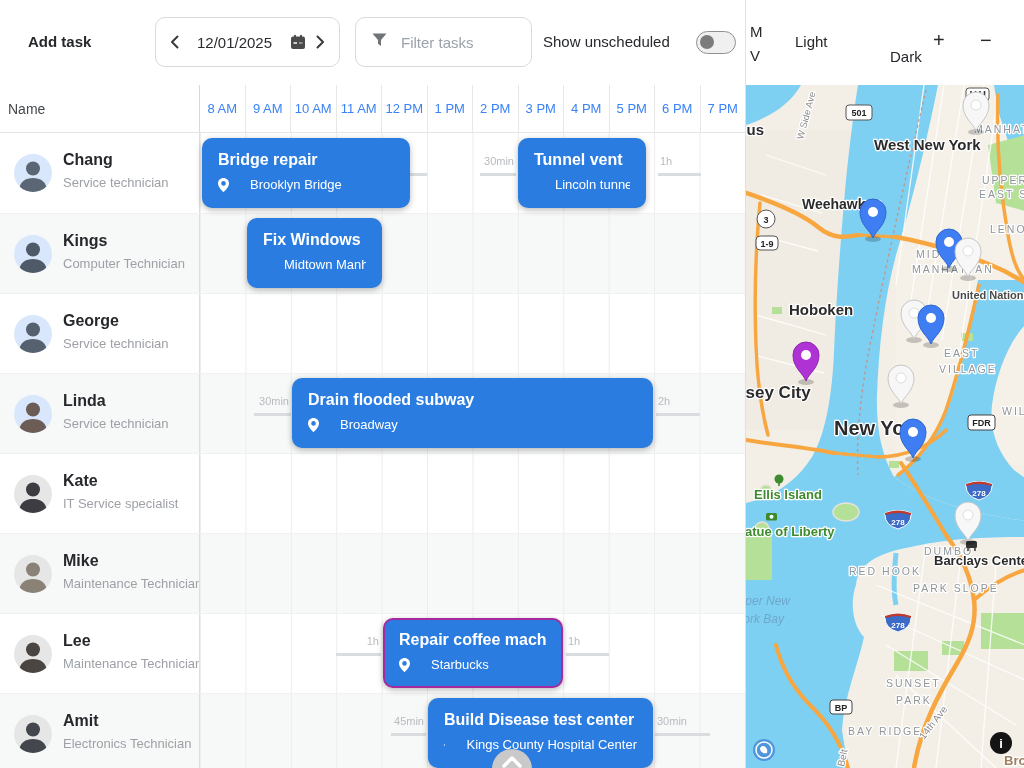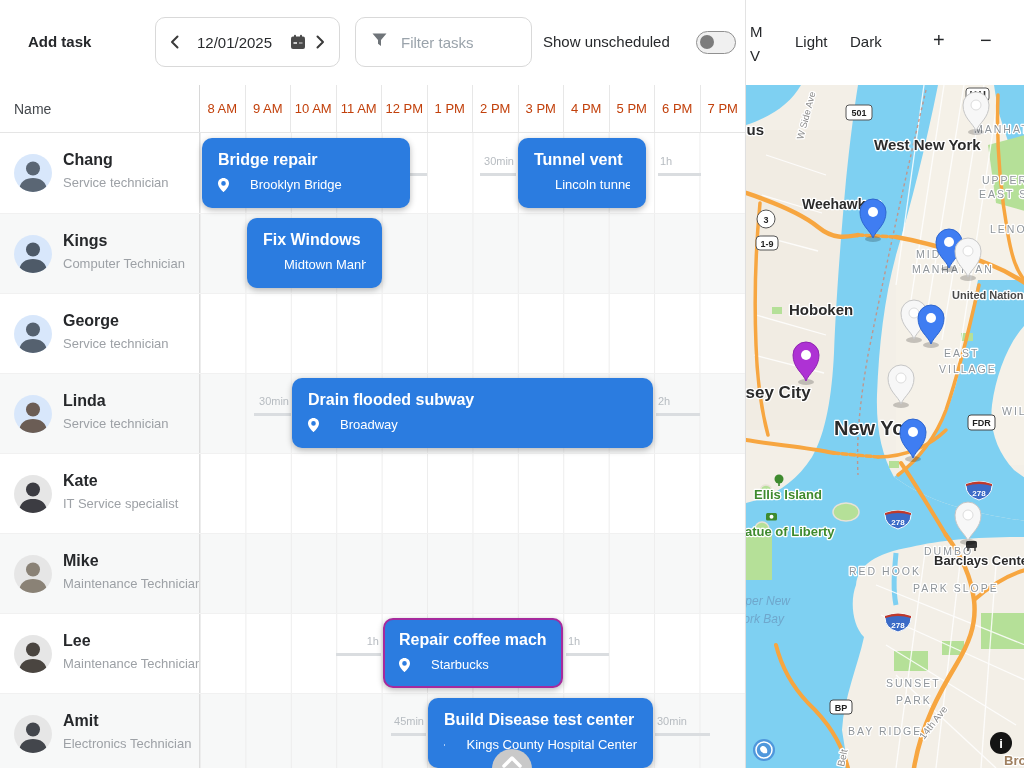--- a/index.html
+++ b/index.html
@@ -19,23 +19,23 @@
   .show-unsched{position:absolute;left:543px;top:33px;font-size:15px;color:#26282b;font-weight:500;}
   .toggle{position:absolute;left:696px;top:31px;width:38px;height:21px;border:1px solid #909090;border-radius:12px;background:#f0f0f0;cursor:pointer;}
   .toggle .knob{position:absolute;left:3px;top:2.5px;width:14px;height:14px;border-radius:50%;background:#7c7c7c;}
   .mapview-clip{position:absolute;left:750px;top:20px;width:14px;height:48px;overflow:hidden;font-size:15px;font-weight:500;color:#26282b;line-height:24px;cursor:pointer;}
   .theme-btn{position:absolute;top:33px;font-size:15px;font-weight:500;color:#26282b;cursor:pointer;}
   .zoom-btn{position:absolute;top:29px;font-size:20px;font-weight:500;color:#26282b;cursor:pointer;}
 
   
   .scheduler{position:absolute;left:0;top:85px;width:745px;height:683px;}
   .sch-header{display:flex;height:48px;border-bottom:1px solid #e5e5e5;background:#fff;box-sizing:border-box;}
-  .name-h{width:200px;box-sizing:border-box;border-right:1px solid #d8d8d8;display:flex;align-items:center;padding-left:14px;font-size:14px;color:#44484d;font-weight:500;}
+  .name-h{width:200px;box-sizing:border-box;border-right:1px solid #d8d8d8;display:flex;align-items:center;padding-left:8px;font-size:14px;color:#44484d;font-weight:500;}
   .time-h{flex:1;display:flex;}
-  .time-cell{flex:1;display:flex;align-items:center;justify-content:center;font-size:13px;color:#c2410c;font-weight:500;border-left:1px solid #e7e7e7;box-sizing:border-box;white-space:nowrap;}
+  .time-cell{flex:1;display:flex;align-items:center;justify-content:center;font-size:13px;color:#3b82f6;font-weight:500;border-left:1px solid #e7e7e7;box-sizing:border-box;white-space:nowrap;}
   .time-cell:first-child{border-left:none;}
   .sch-body{position:relative;height:635px;overflow:hidden;}
   .rows{position:absolute;left:0;top:0;width:745px;}
   .res-row{display:flex;height:80px;border-top:1px solid #f1f1f1;box-sizing:border-box;background:#fff;}
   .res-row:first-child{border-top:none;}
   .res-row.alt{background:#f7f8f8;}
   .res-cell{width:200px;box-sizing:border-box;border-right:1px solid #dedede;position:relative;overflow:hidden;}
   .avatar{position:absolute;left:14px;top:21px;width:38px;height:38px;border-radius:50%;overflow:hidden;}
   .av-blue{background:#d8e7fb;}
   .av-gray{background:#e6e6e6;}
@@ -105,21 +105,21 @@
         <div class="knob"></div>
       </div>
 
     <div class="tb-divider"></div>
 
     <div class="mapview-clip">
       <div>M</div>
       <div>V</div>
     </div>
     <div class="theme-btn" style="left:795px;">Light</div>
-    <div class="theme-btn" style="left:850px;">Dark</div>
+    <div class="theme-btn" style="left:890px;margin-top:15px;">Dark</div>
     <div class="zoom-btn" style="left:933px;">+</div>
     <div class="zoom-btn" style="left:980px;">−</div>
   </div>
 
   <div class="scheduler">
     <div class="sch-header">
       <div class="name-h">Name</div>
       <div class="time-h">
         <div class="time-cell">8 AM</div>
         <div class="time-cell">9 AM</div>

